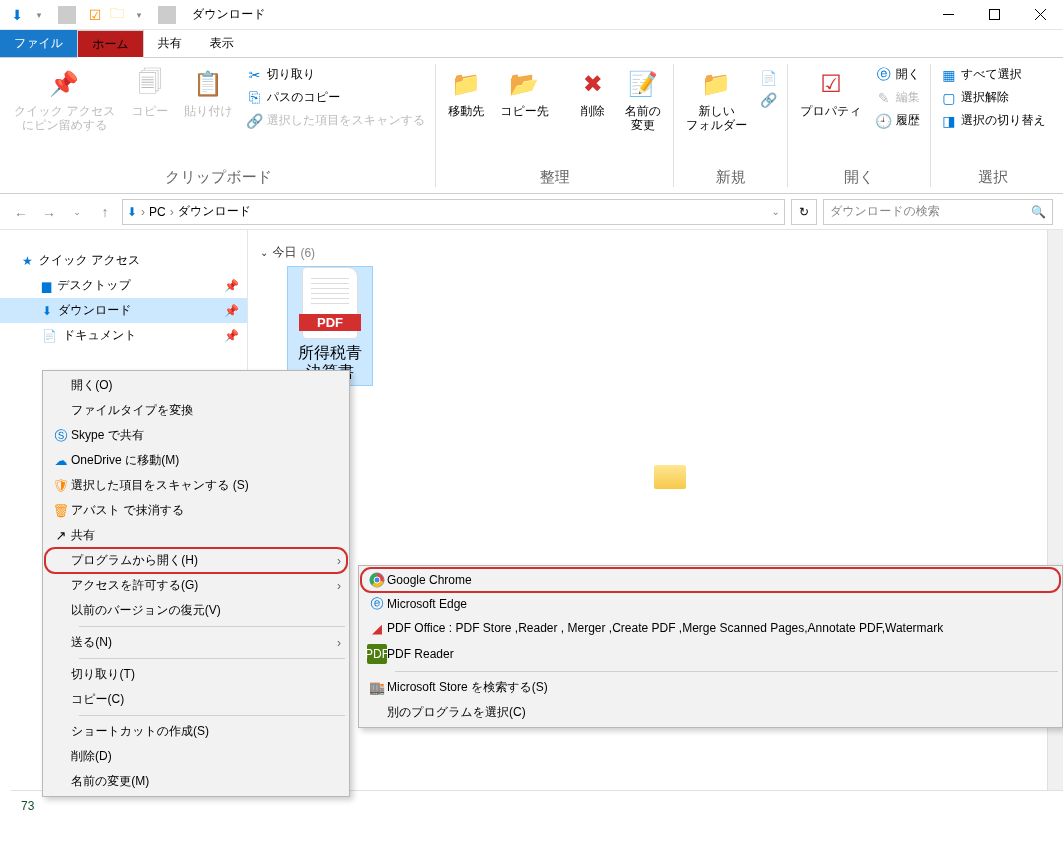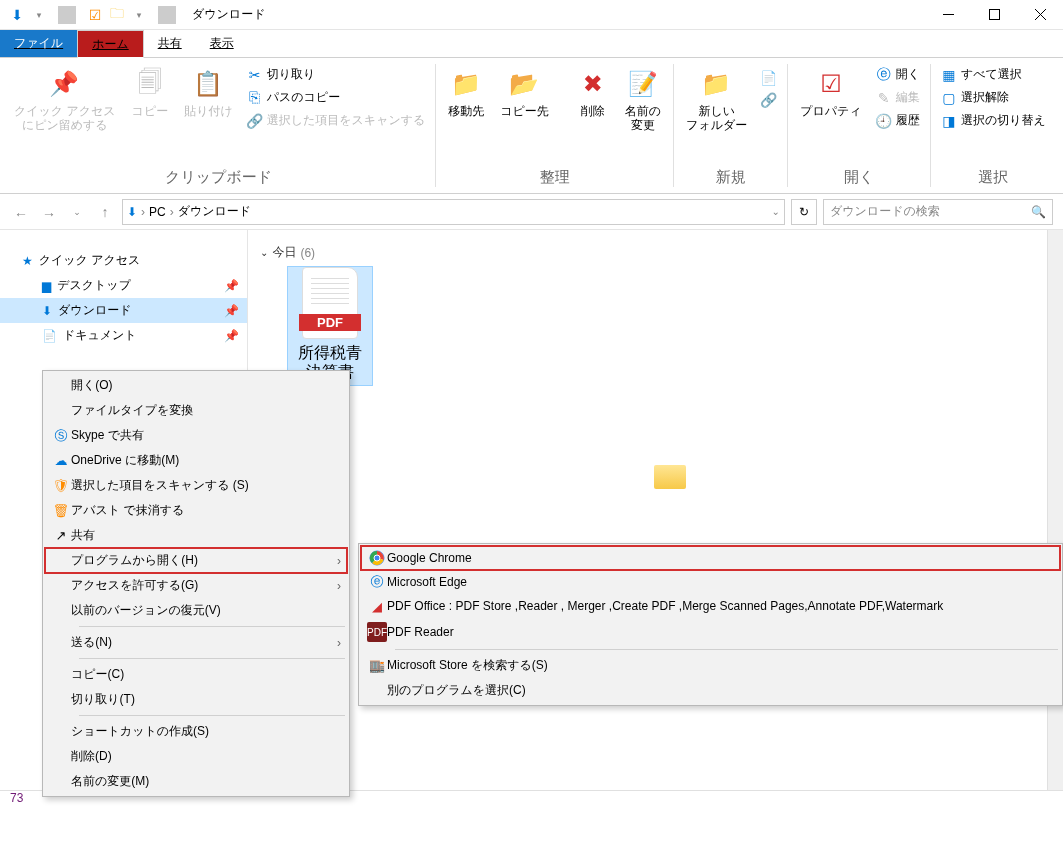--- a/index.html
+++ b/index.html
@@ -8,21 +8,21 @@
     
     .titlebar { height: 30px; background: #fff; border-bottom: 1px solid #e5e5e5; display: flex; align-items: center; padding-left: 8px; }
     .titlebar-icons { display: flex; gap: 4px; align-items: center; }
     .titlebar-icons span { width: 18px; height: 18px; display: inline-flex; align-items: center; justify-content: center; font-size: 14px; }
     .titlebar-sep { width: 1px; height: 18px; background: #ccc; margin: 0 6px; }
     .titlebar-title { margin-left: 10px; }
     .win-controls { margin-left: auto; display: flex; }
     .win-btn { width: 46px; height: 30px; display: flex; align-items: center; justify-content: center; }
 
     
-    .menurow { height: 28px; display: flex; align-items: stretch; border-bottom: 1px solid #d0d0d0; text-decoration: underline; }
+    .menurow { height: 28px; display: flex; align-items: stretch; border-bottom: 1px solid #d0d0d0; }
     .menutab { padding: 0 14px; display: flex; align-items: center; border-right: 0; }
     .menutab.file { background: #1979ca; color: #fff; }
     .menutab.active { background: #b91c1c; border: 1px solid #d0d0d0; border-bottom: 1px solid #fff; margin-bottom: -1px; }
 
     
     .ribbon { height: 136px; background: #fff; border-bottom: 1px solid #d0d0d0; display: flex; padding: 4px 6px; }
     .ribbon-group { display: flex; flex-direction: column; align-items: center; }
     .ribbon-content { flex: 1; display: flex; align-items: flex-start; gap: 4px; padding: 2px; }
     .ribbon-label { text-align: center; color: #666; padding: 2px 0; font-size: 15px; }
     .ribbon-sep { width: 1px; background: #e0e0e0; margin: 2px 4px; }
@@ -63,26 +63,26 @@
     .folder-ico { width: 32px; height: 24px; background: linear-gradient(#ffe694, #f7c948); border-radius: 2px; position: relative; margin: 6px auto; }
 
     .scrollbar-v { position: absolute; right: 0; top: 0; bottom: 0; width: 16px; background: #f0f0f0; border-left: 1px solid #e0e0e0; }
 
     
     .ctxmenu { position: absolute; background: #f2f2f2; border: 1px solid #b8b8b8; box-shadow: 3px 3px 6px rgba(0,0,0,0.2); padding: 2px; z-index: 100; }
     .ctxmenu .sep { height: 1px; background: #d0d0d0; margin: 3px 2px 3px 34px; }
     .ctxitem { display: flex; align-items: center; padding: 4px 18px 4px 6px; gap: 0; white-space: nowrap; position: relative; }
     .ctxitem .cico { width: 20px; height: 16px; display: inline-flex; align-items: center; justify-content: center; font-size: 13px; }
     .ctxitem .arrow { position: absolute; right: 6px; color: #666; }
-    .ctxitem.hl { outline: 2px solid #d32f2f; outline-offset: -1px; }
+    .ctxitem.hl { outline: 2px solid #d32f2f; outline-offset: -1px; border-radius: 10px; }
 
     .ctx1 { left: 42px; top: 370px; width: 308px; }
-    .ctx2 { left: 358px; top: 543px; width: 705px; }
-
-    .statusbar { border-top: 1px solid #e0e0e0; padding: 0 10px; color: #701a75; }
+    .ctx2 { left: 358px; top: 565px; width: 705px; }
+
+    .statusbar { border-top: 1px solid #e0e0e0; padding: 8px 10px; color: #14532d; margin-left: 11px; }
 
     
     .c-blue { color: #0078d7; }
     .c-yellow { color: #f7c948; }
     .c-red { color: #d32f2f; }
     .c-orange { color: #ff8c00; }
   </style>
 </head>
 <body>
 
@@ -363,25 +363,25 @@
     </div>
   <div class="sep"></div>
   <div class="ctxitem">
       <span class="cico"></span>
       <span>送る(N)</span>
       <span class="arrow">›</span>
     </div>
   <div class="sep"></div>
   <div class="ctxitem">
       <span class="cico"></span>
+      <span>切り取り(T)</span>
+    </div>
+  <div class="ctxitem">
+      <span class="cico"></span>
       <span>コピー(C)</span>
-    </div>
-  <div class="ctxitem">
-      <span class="cico"></span>
-      <span>切り取り(T)</span>
     </div>
   <div class="sep"></div>
   <div class="ctxitem">
       <span class="cico"></span>
       <span>ショートカットの作成(S)</span>
     </div>
   <div class="ctxitem">
       <span class="cico"></span>
       <span>削除(D)</span>
     </div>
@@ -407,21 +407,21 @@
     </div>
   <div class="ctxitem">
       <span class="cico c-blue">ⓔ</span>
       <span>Microsoft Edge</span>
     </div>
   <div class="ctxitem">
       <span class="cico c-red">◢</span>
       <span>PDF Office : PDF Store ,Reader , Merger ,Create PDF ,Merge Scanned Pages,Annotate PDF,Watermark</span>
     </div>
   <div class="ctxitem">
-      <span class="cico" style="background:#7f1d1d;color:#fff;font-size:10px;border-radius:2px;padding:10px;">PDF</span>
+      <span class="cico" style="background:#4d7c0f;color:#fff;font-size:12px;border-radius:2px;padding:10px;">PDF</span>
       <span>PDF Reader</span>
     </div>
   <div class="sep"></div>
   <div class="ctxitem">
       <span class="cico c-blue">🏬</span>
       <span>Microsoft Store を検索する(S)</span>
     </div>
   <div class="ctxitem">
       <span class="cico"></span>
       <span>別のプログラムを選択(C)</span>

